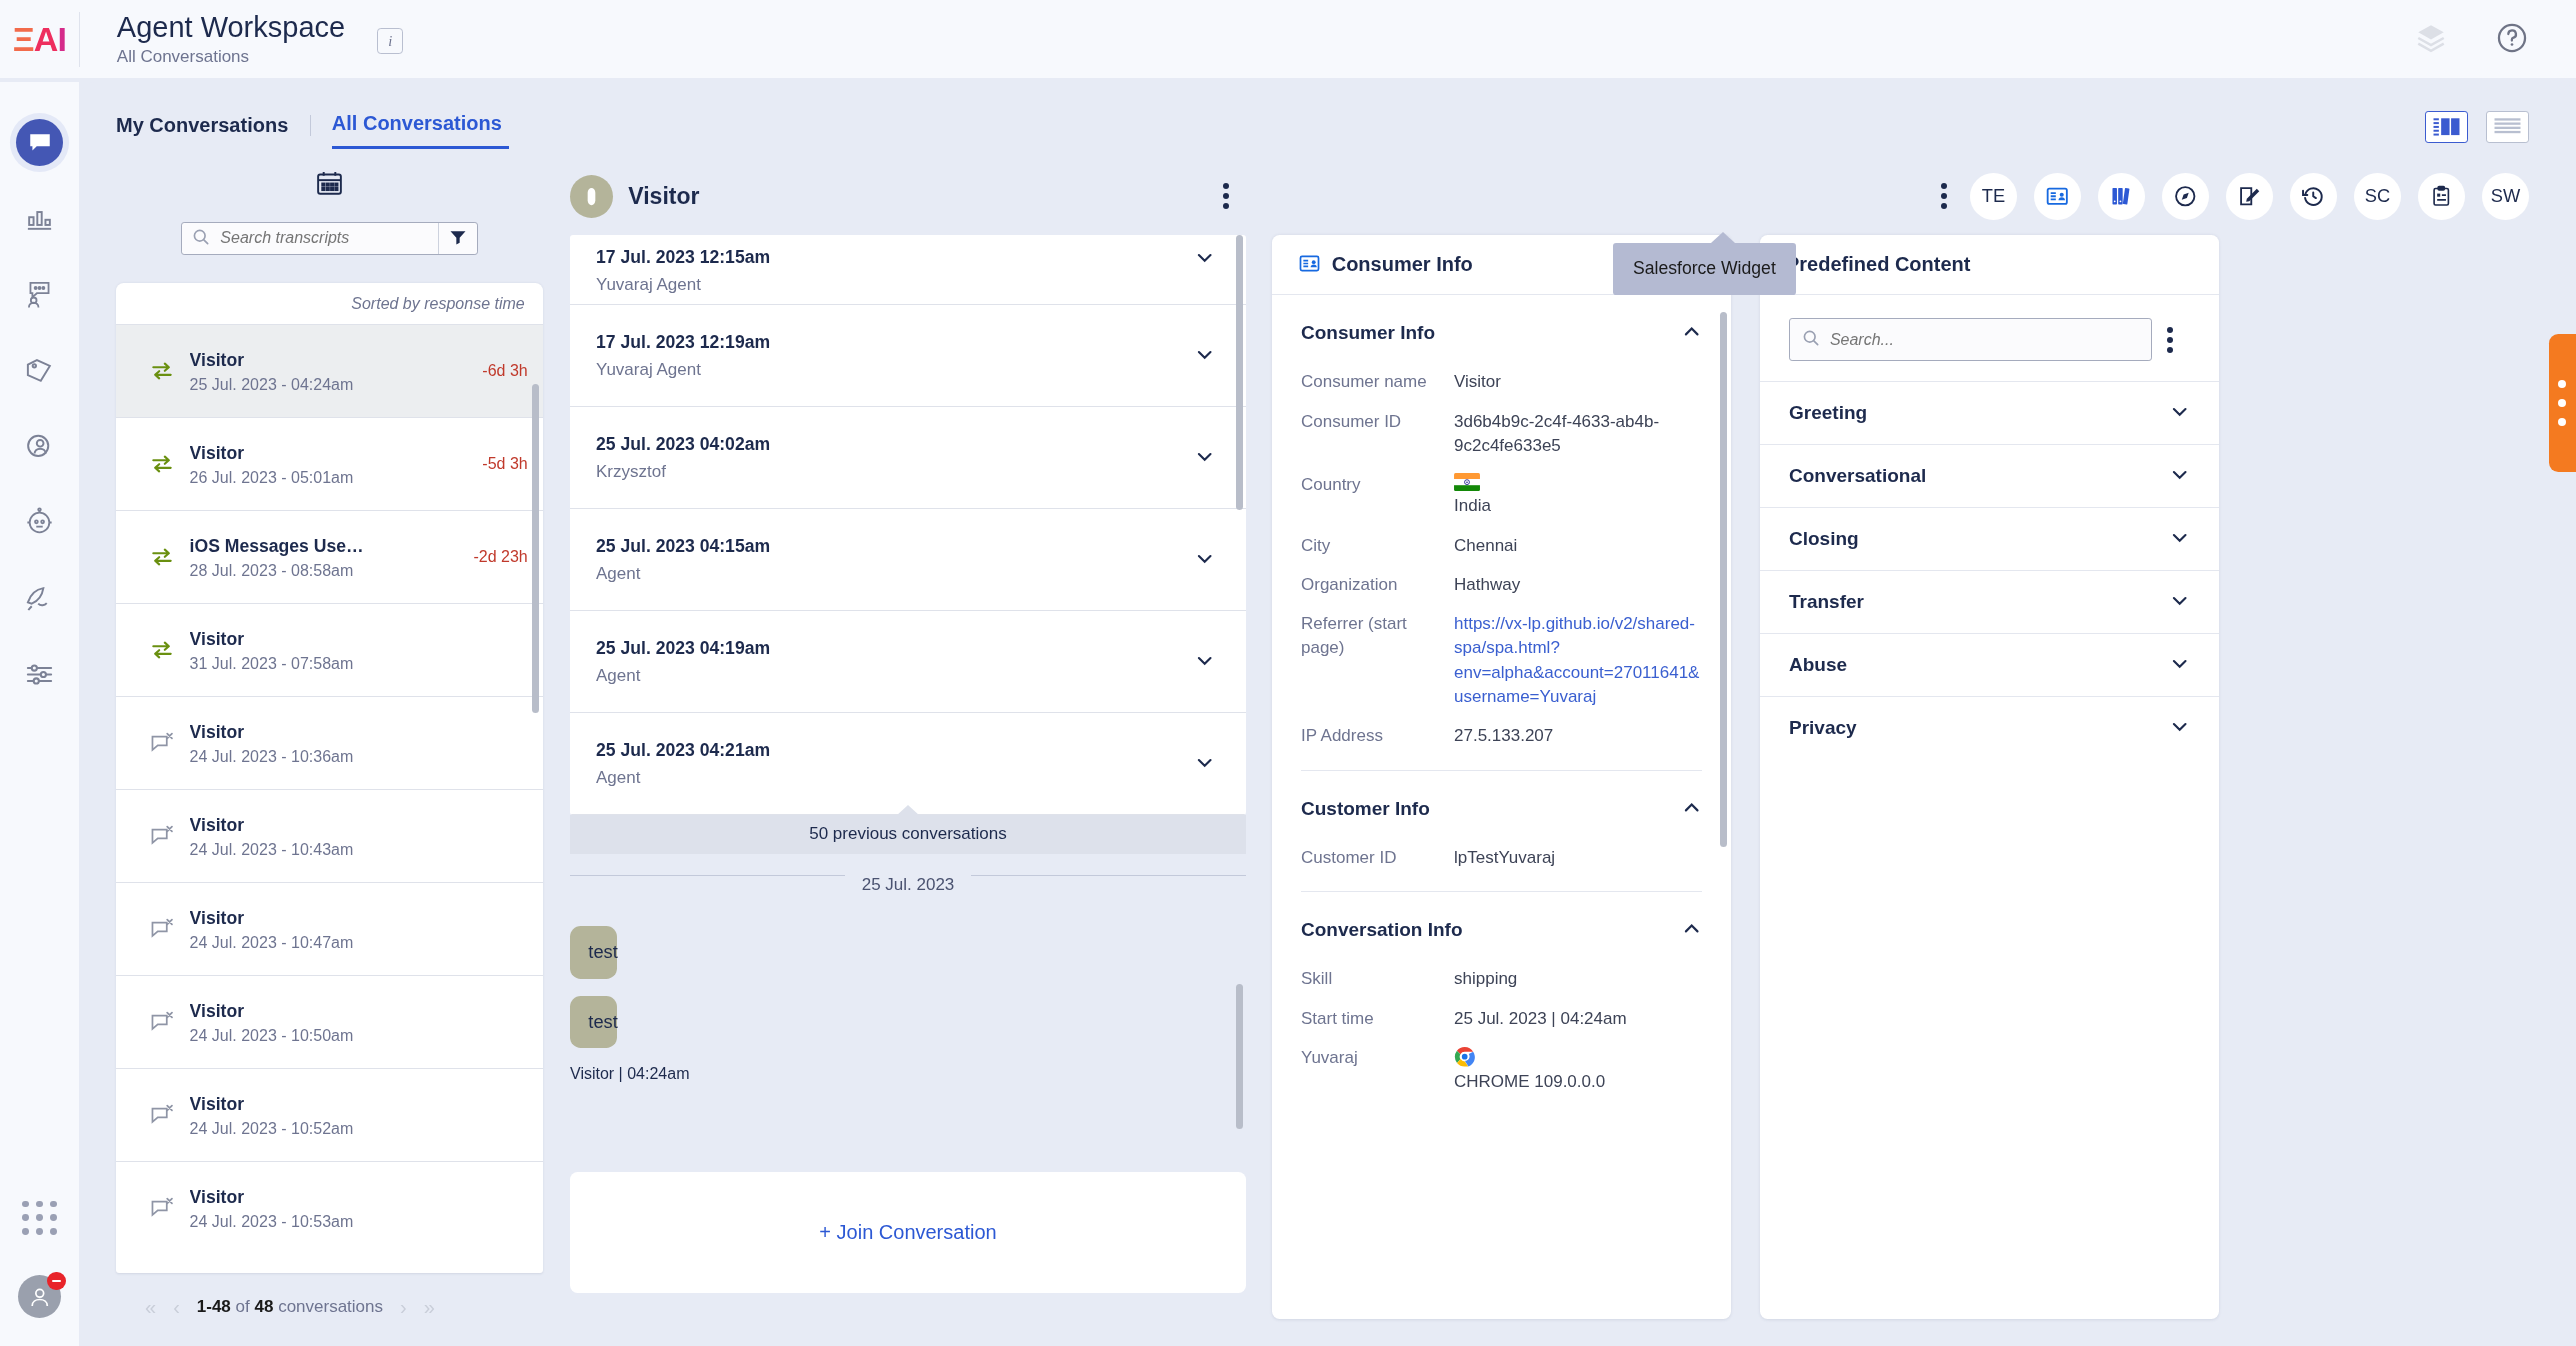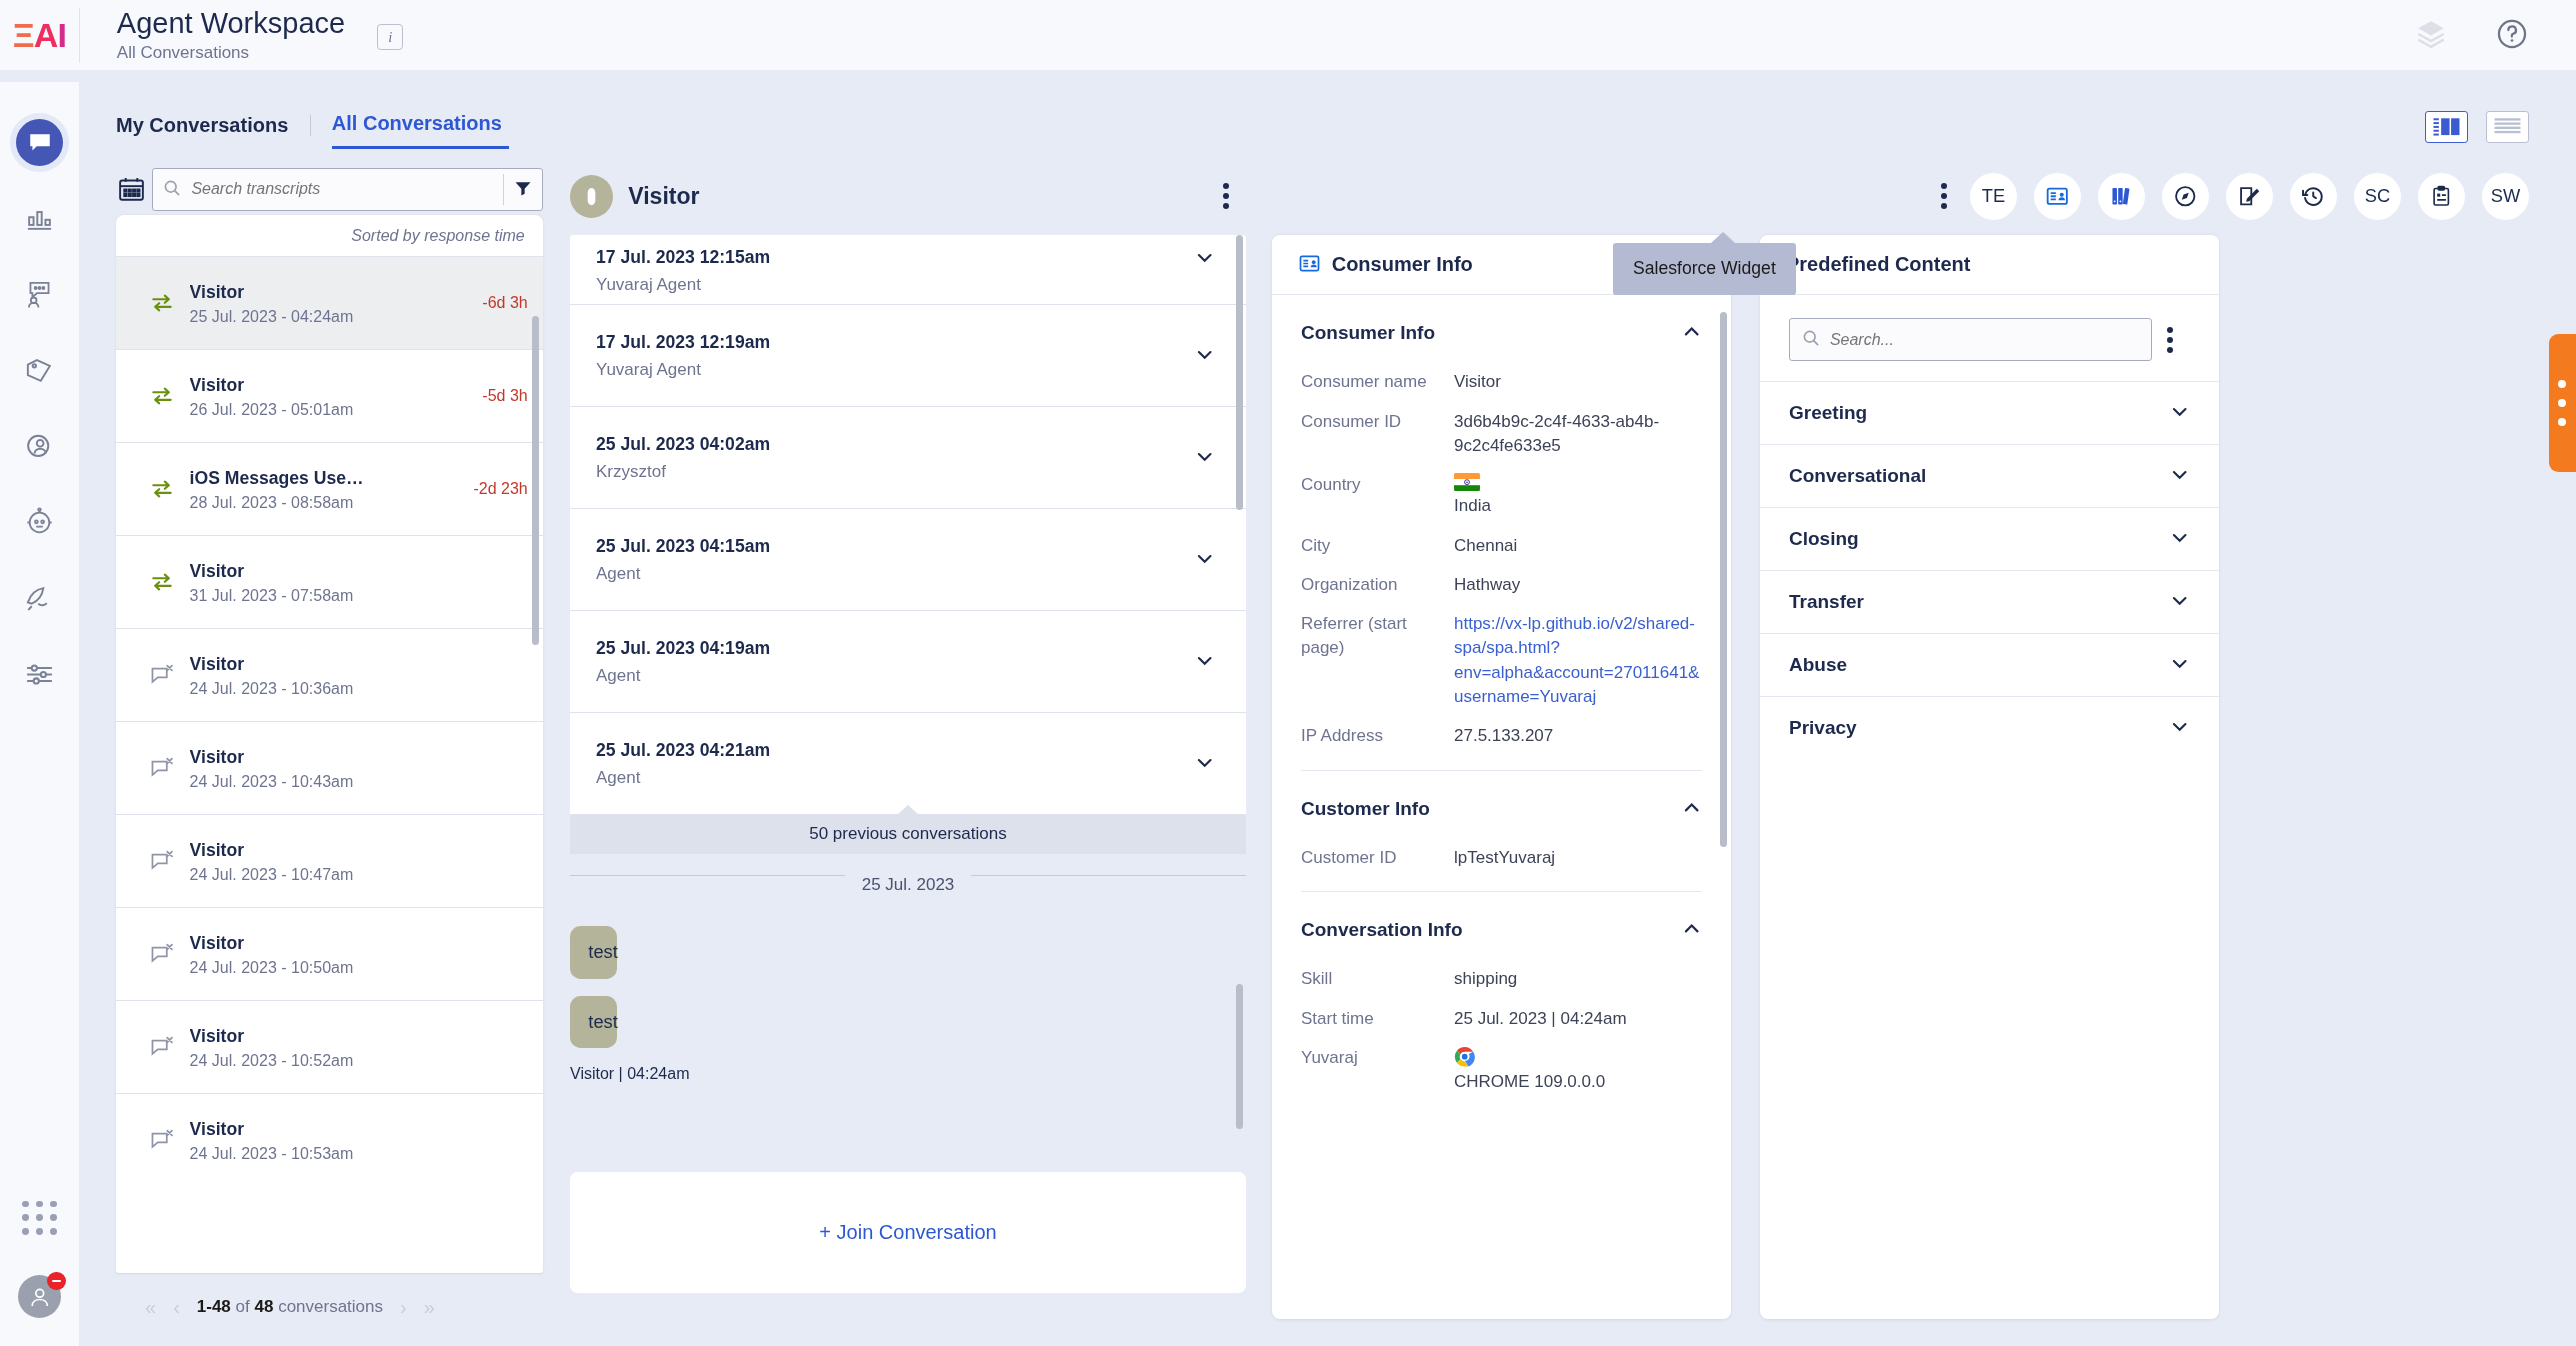--- a/index.html
+++ b/index.html
@@ -4,21 +4,21 @@
 <style>
   * { box-sizing: border-box; margin: 0; padding: 0; }
   html, body {
     width: 2576px; height: 1347px;
     font-family: "Liberation Sans", sans-serif;
     background: #e7ebf5;
     overflow: hidden;
   }
   
   .topbar {
-    position: absolute; top: 0; left: 0; width: 2576px; height: 70px;
+    position: absolute; top: 0; left: 0; width: 2576px; height: 78px;
     background: #f7f9fd; display: flex; align-items: center;
   }
   .logo-box { width: 79px; height: 82px; display: flex; align-items: center; justify-content: center; }
   .logo { font-size: 34px; font-weight: 700; letter-spacing: -0.8px; line-height: 1; }
   .logo .l1 { color: #f26b4b; }
   .logo .l2 { color: #ee2e5e; }
   .logo .l3 { color: #d52b8a; }
   .topbar-sep { width: 0.8px; height: 55px; background: #dfe3ed; }
   .title-wrap { margin-left: 37px; }
   .app-title { font-size: 29px; color: #1d2a4d; font-weight: 400; line-height: 1.15; }
@@ -57,21 +57,21 @@
   .tab.active { color: #2c58d4; border-bottom: 3.1px solid #2c58d4; padding-right: 7.6px; }
   .view-toggle { margin-left: auto; display: flex; gap: 18.3px; padding-right: 47px; padding-bottom: 7.6px; }
   .vt { width: 43px; height: 32px; border: 1.9px solid #b8bfd0; border-radius: 3.1px; display: flex; align-items: center; justify-content: center; cursor: pointer; background: #fff; }
   .vt.active { border-color: #3b5bd0; }
 
   
   .cols { display: flex; padding: 17px 0 0 0; height: 1168px; }
 
   
   .col-list { width: 464px; padding-left: 37px; display: flex; flex-direction: column; }
-  .list-head { display: flex; align-items: center; gap: 5px; margin-bottom: 4px; }
+  .list-head { display: flex; align-items: center; gap: 23px; margin-bottom: 28px; flex-direction: column; }
   .cal-icon { width: 31px; height: 31px; flex: none; }
   .search-box {
     flex: 1; height: 43px; background: #fbfbfd; border: 1.1px solid #a5abbd; border-radius: 3.1px;
     display: flex; align-items: center; padding: 0 9.2px; gap: 9.2px;
   }
   .search-box input {
     border: none; outline: none; background: transparent; flex: 1;
     font-size: 16px; color: #6e7490; font-style: italic; font-family: "Liberation Sans", sans-serif;
   }
   .filter-sep { width: 1.1px; height: 31px; background: #cdd2de; }

